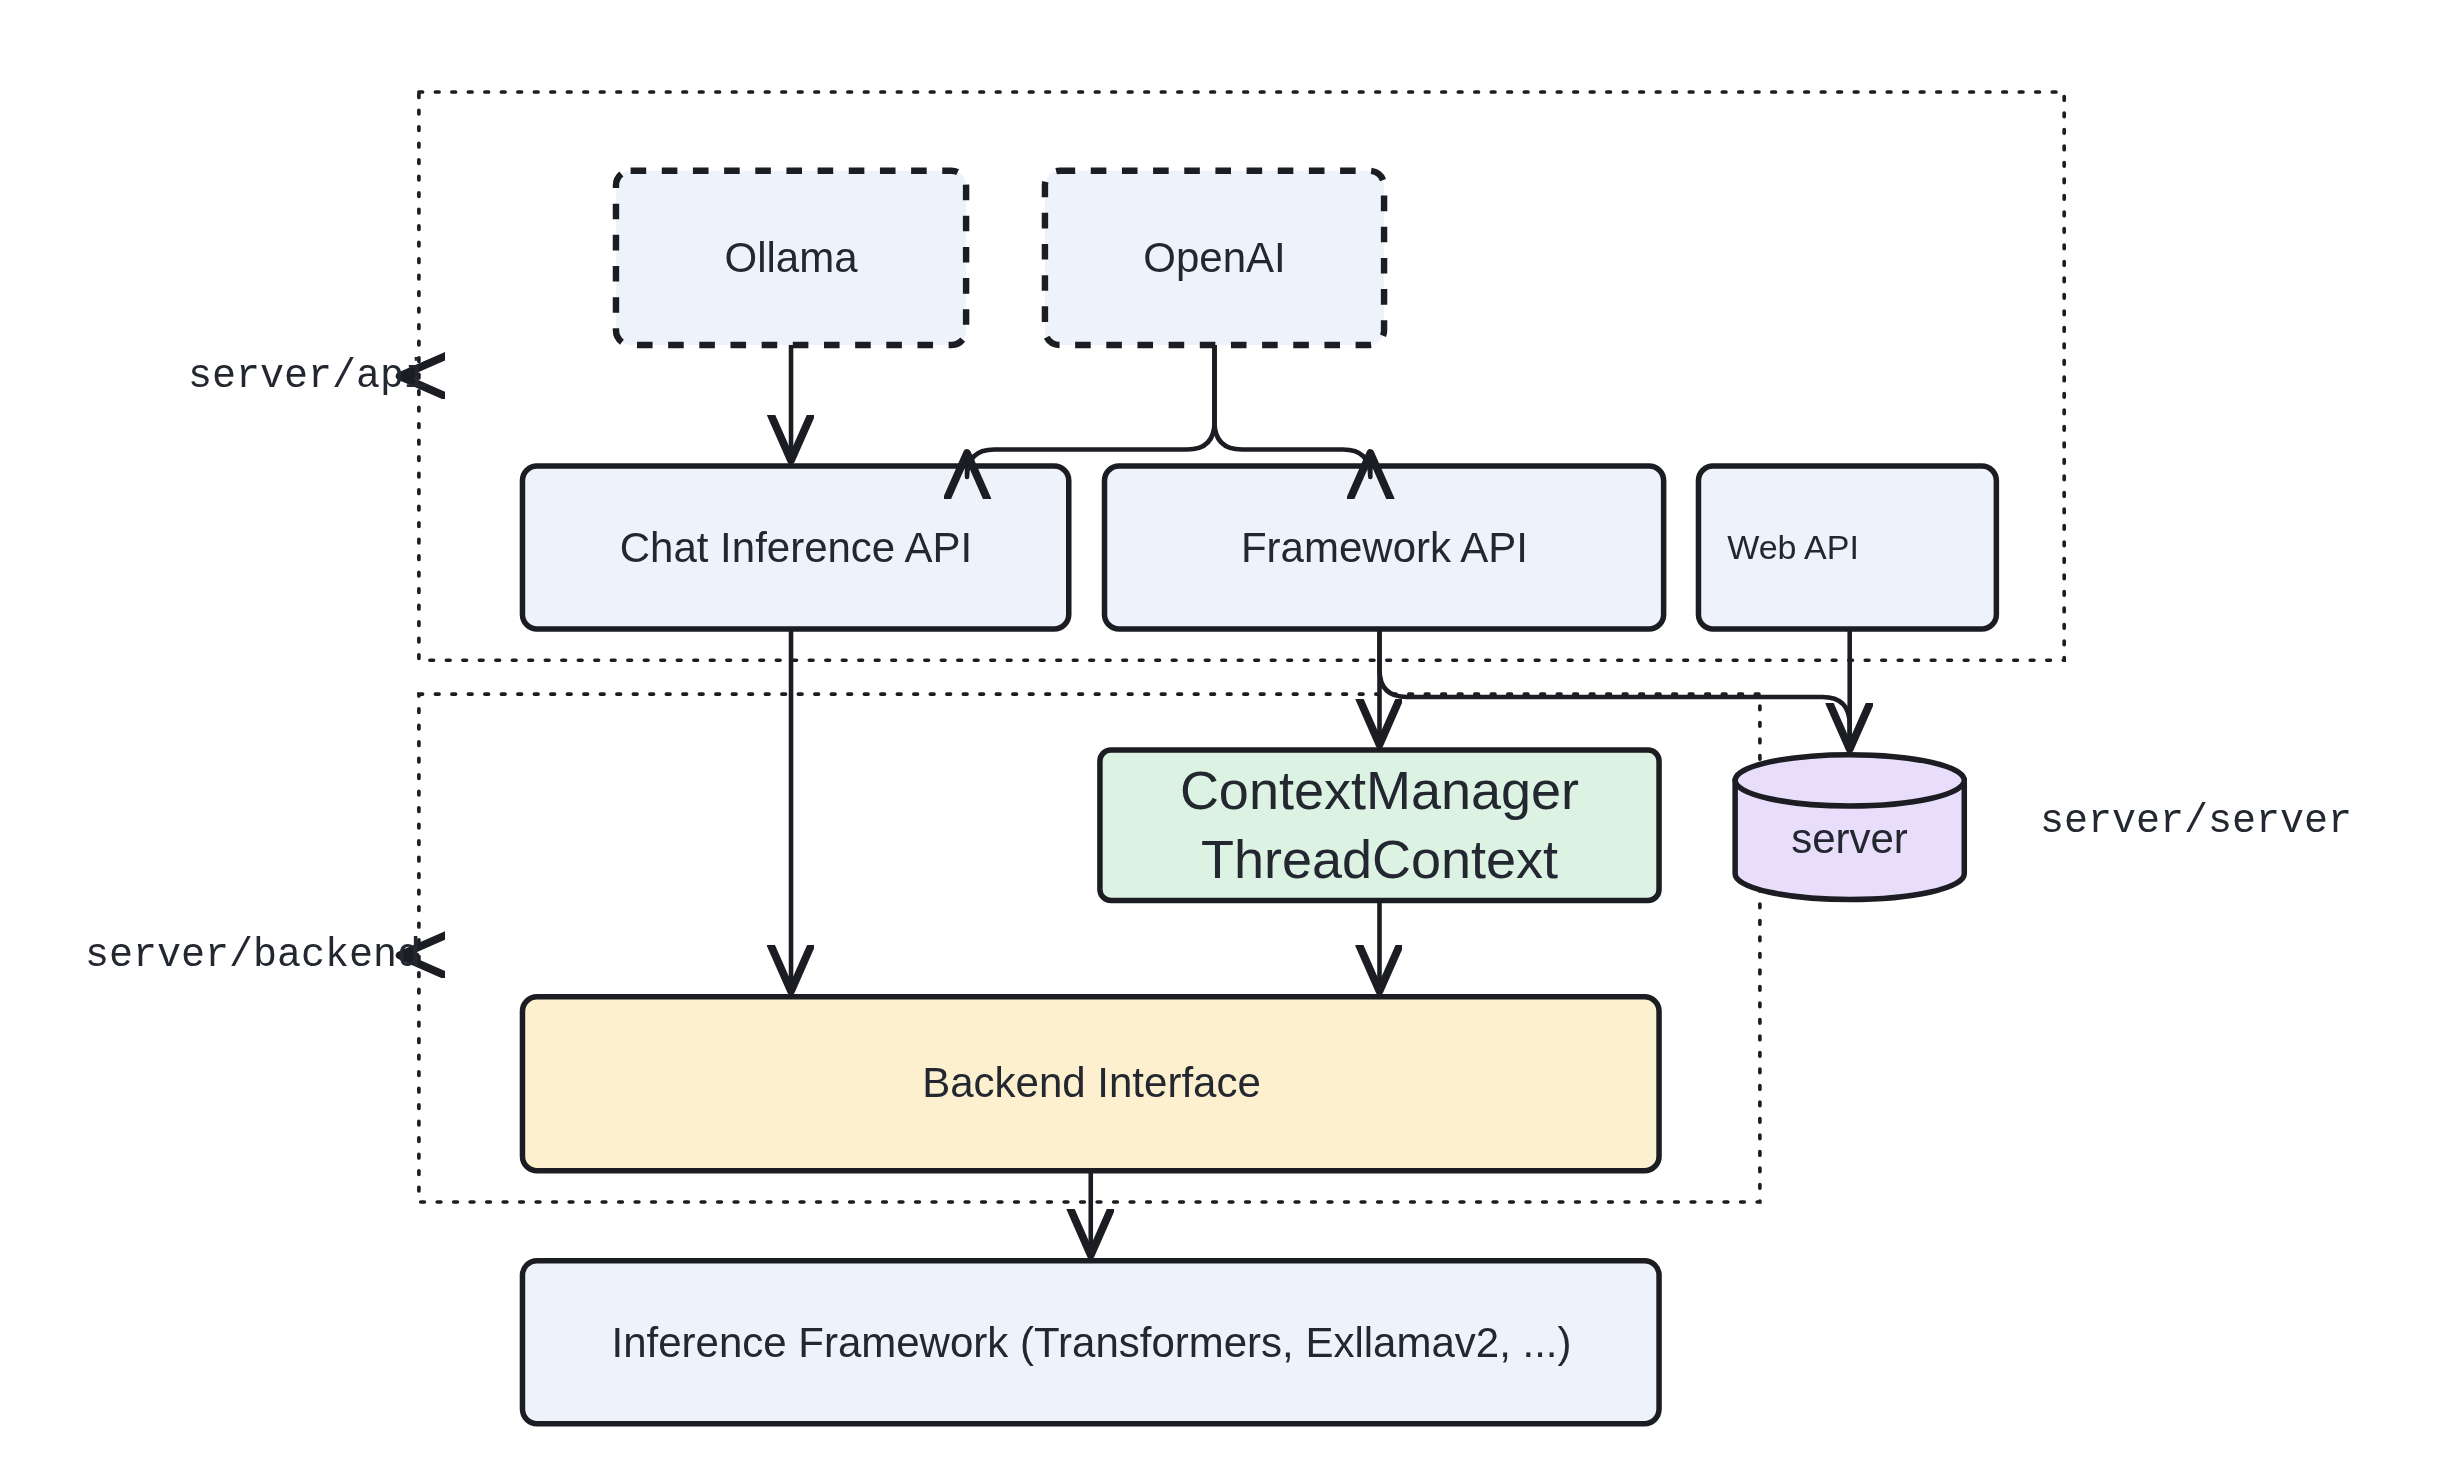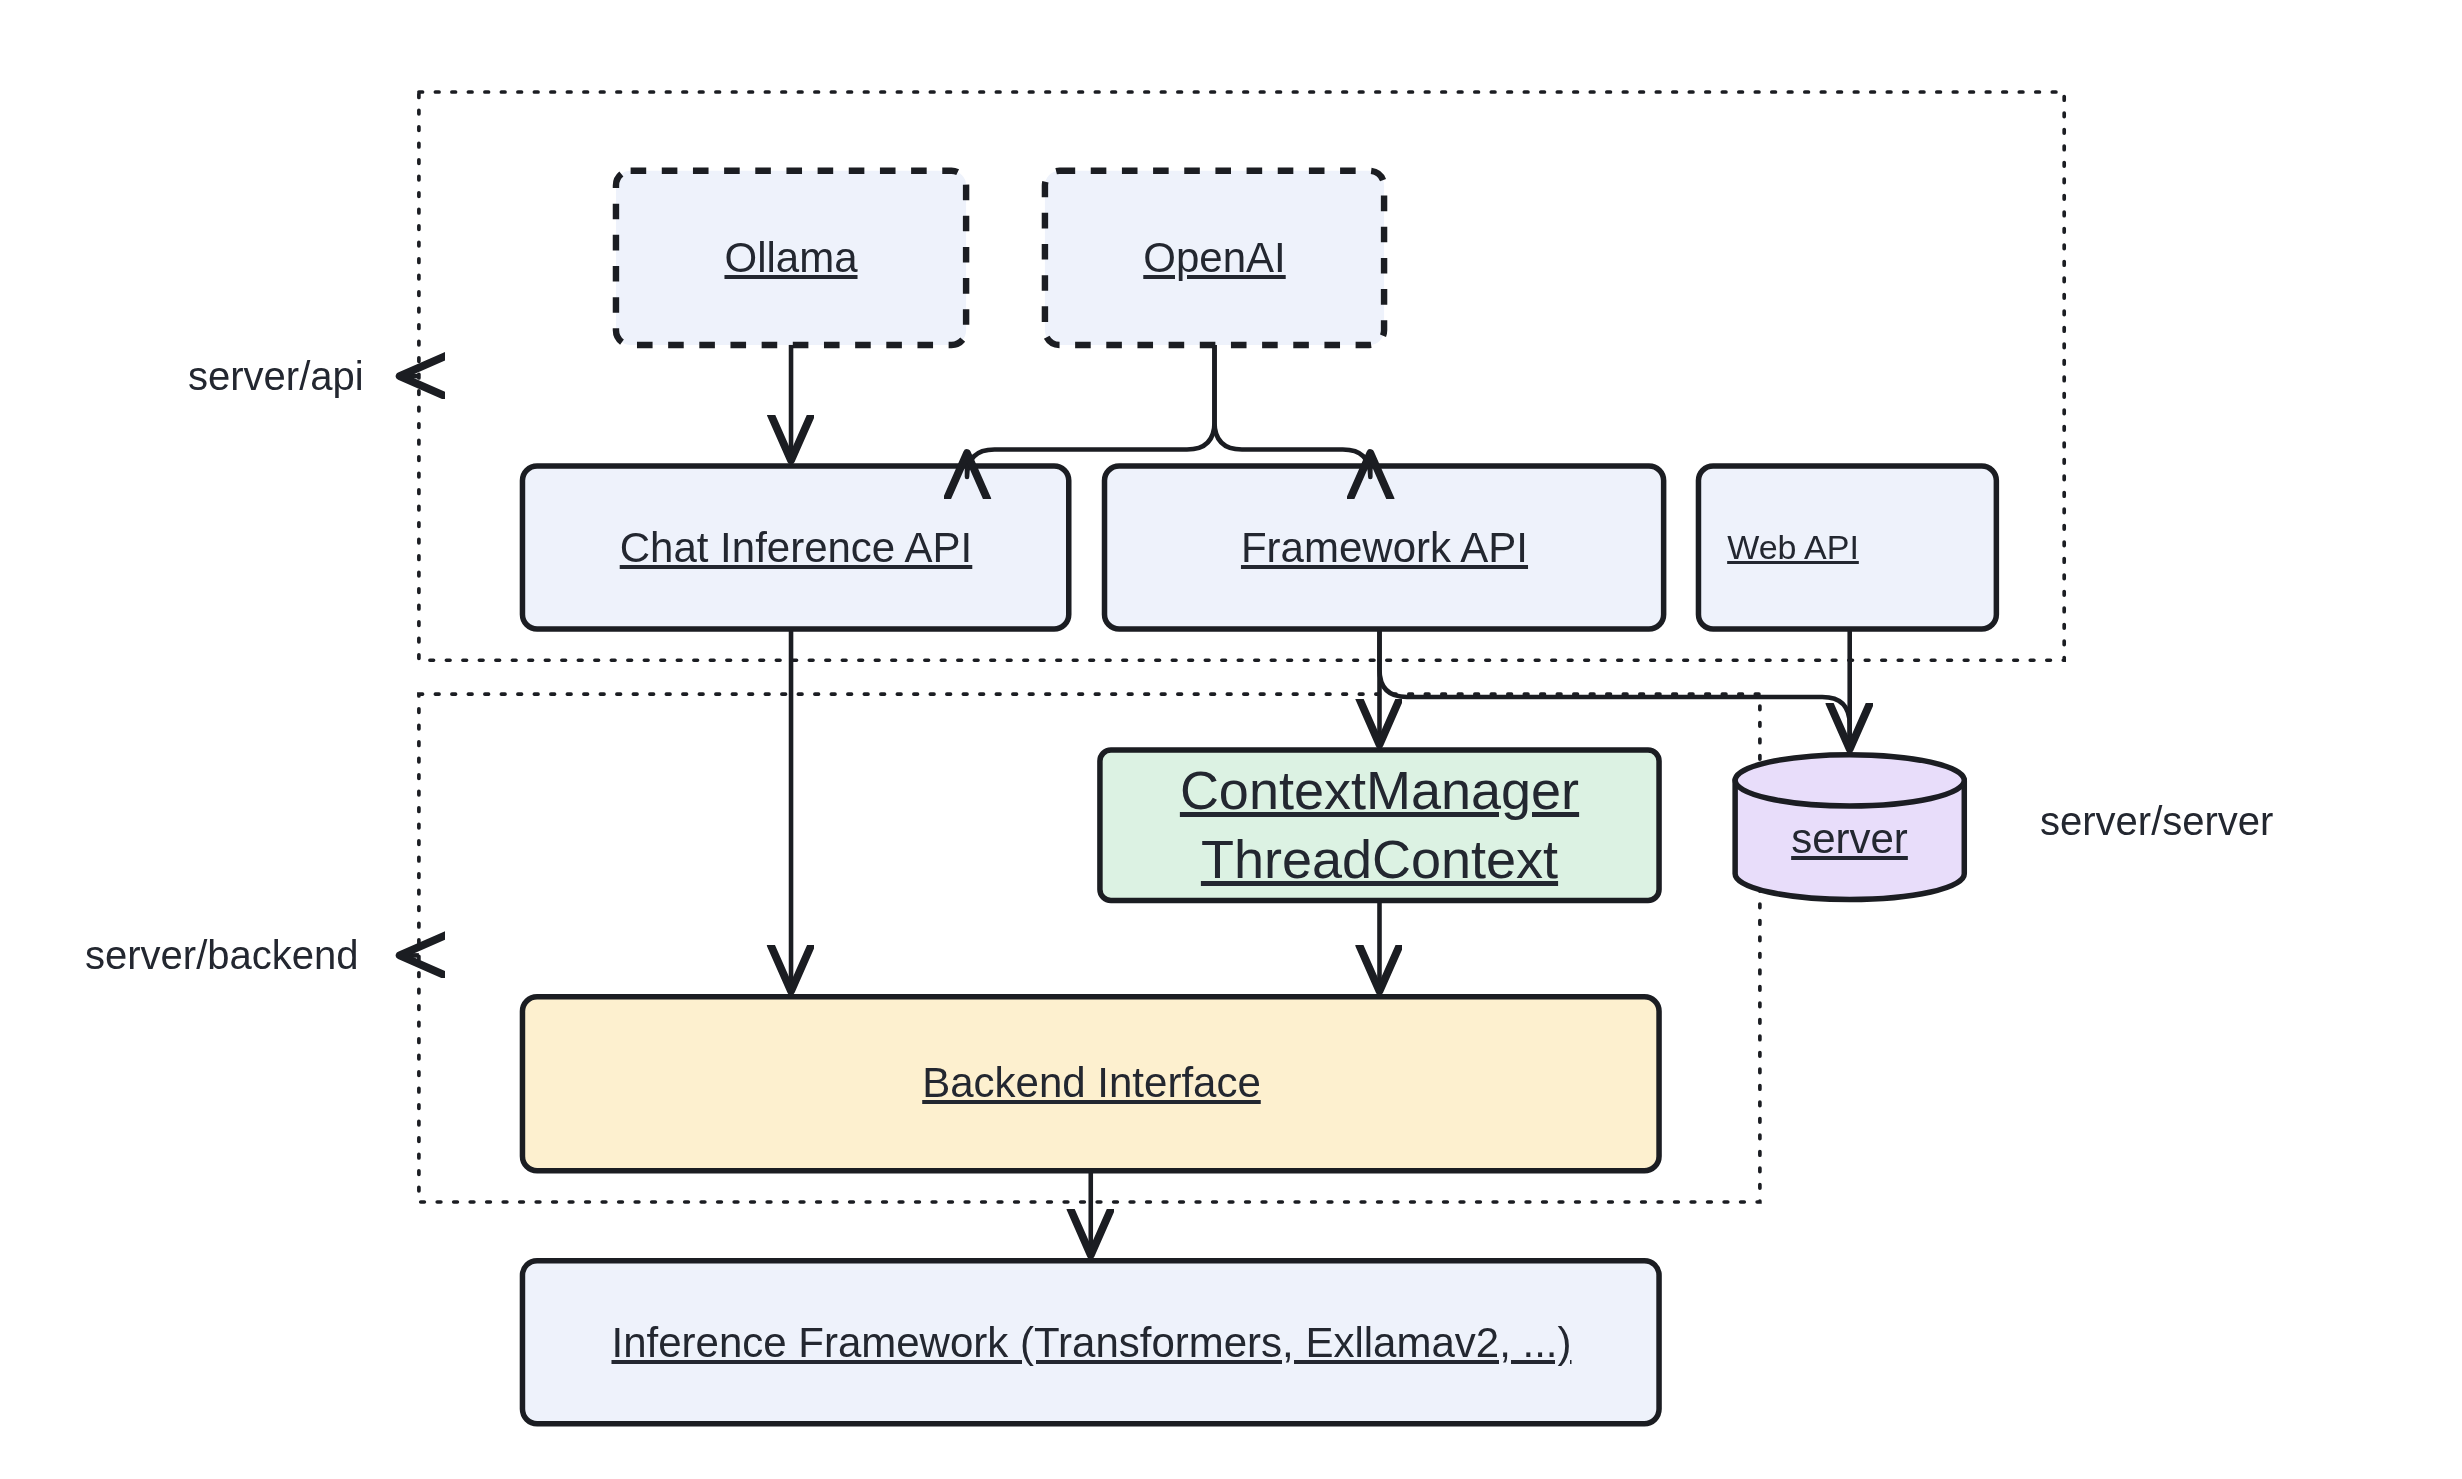--- a/index.html
+++ b/index.html
@@ -32,26 +32,25 @@
     display: flex;
     align-items: center;
     justify-content: center;
     flex-direction: column;
     color: #232730;
     font-family: "Liberation Sans", sans-serif;
     text-align: center;
     line-height: 1.28;
     pointer-events: none;
     white-space: nowrap;
-    text-decoration: underline;
   }
   .group-label {
     position: absolute;
     color: #232730;
-    font-family: Liberation Sans, sans-serif;
+    font-family: Liberation Mono, monospace;
     font-size: 40px;
     white-space: nowrap;
   }
 </style>
 </head>
 <body>
 
 <div id="diagram-root">
 
   <svg class="layer" viewBox="0 0 2686 1614">

